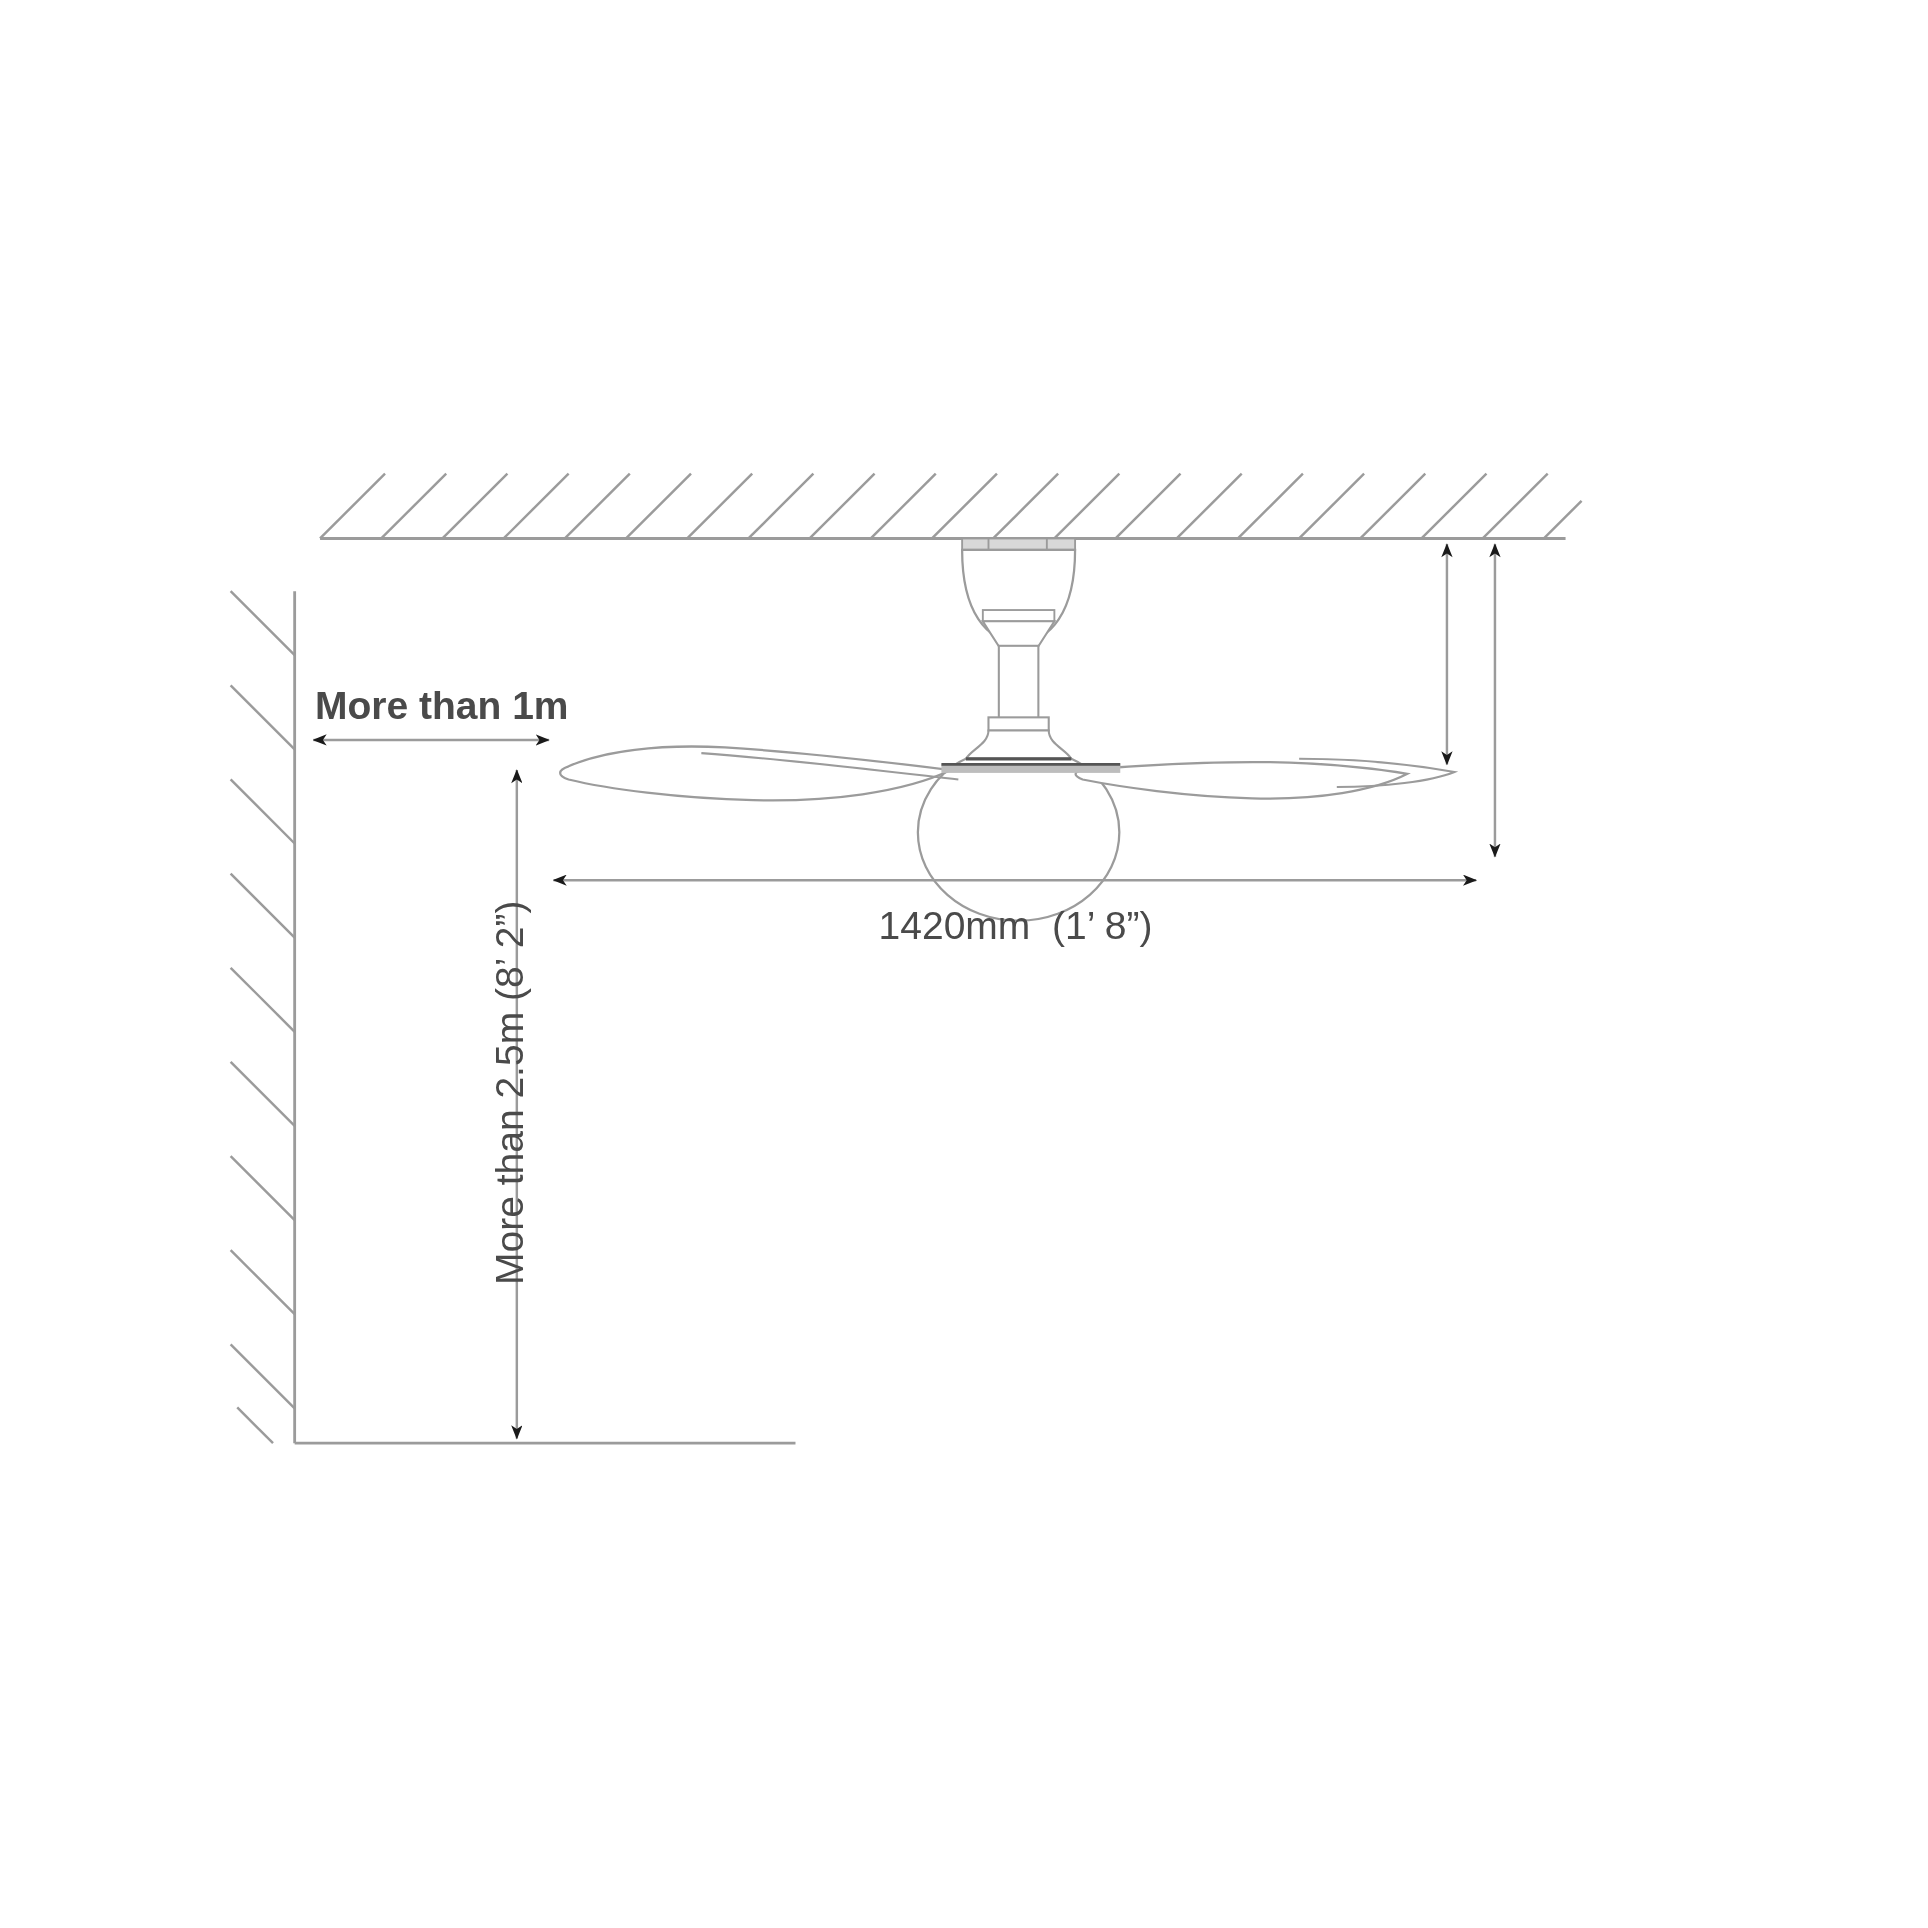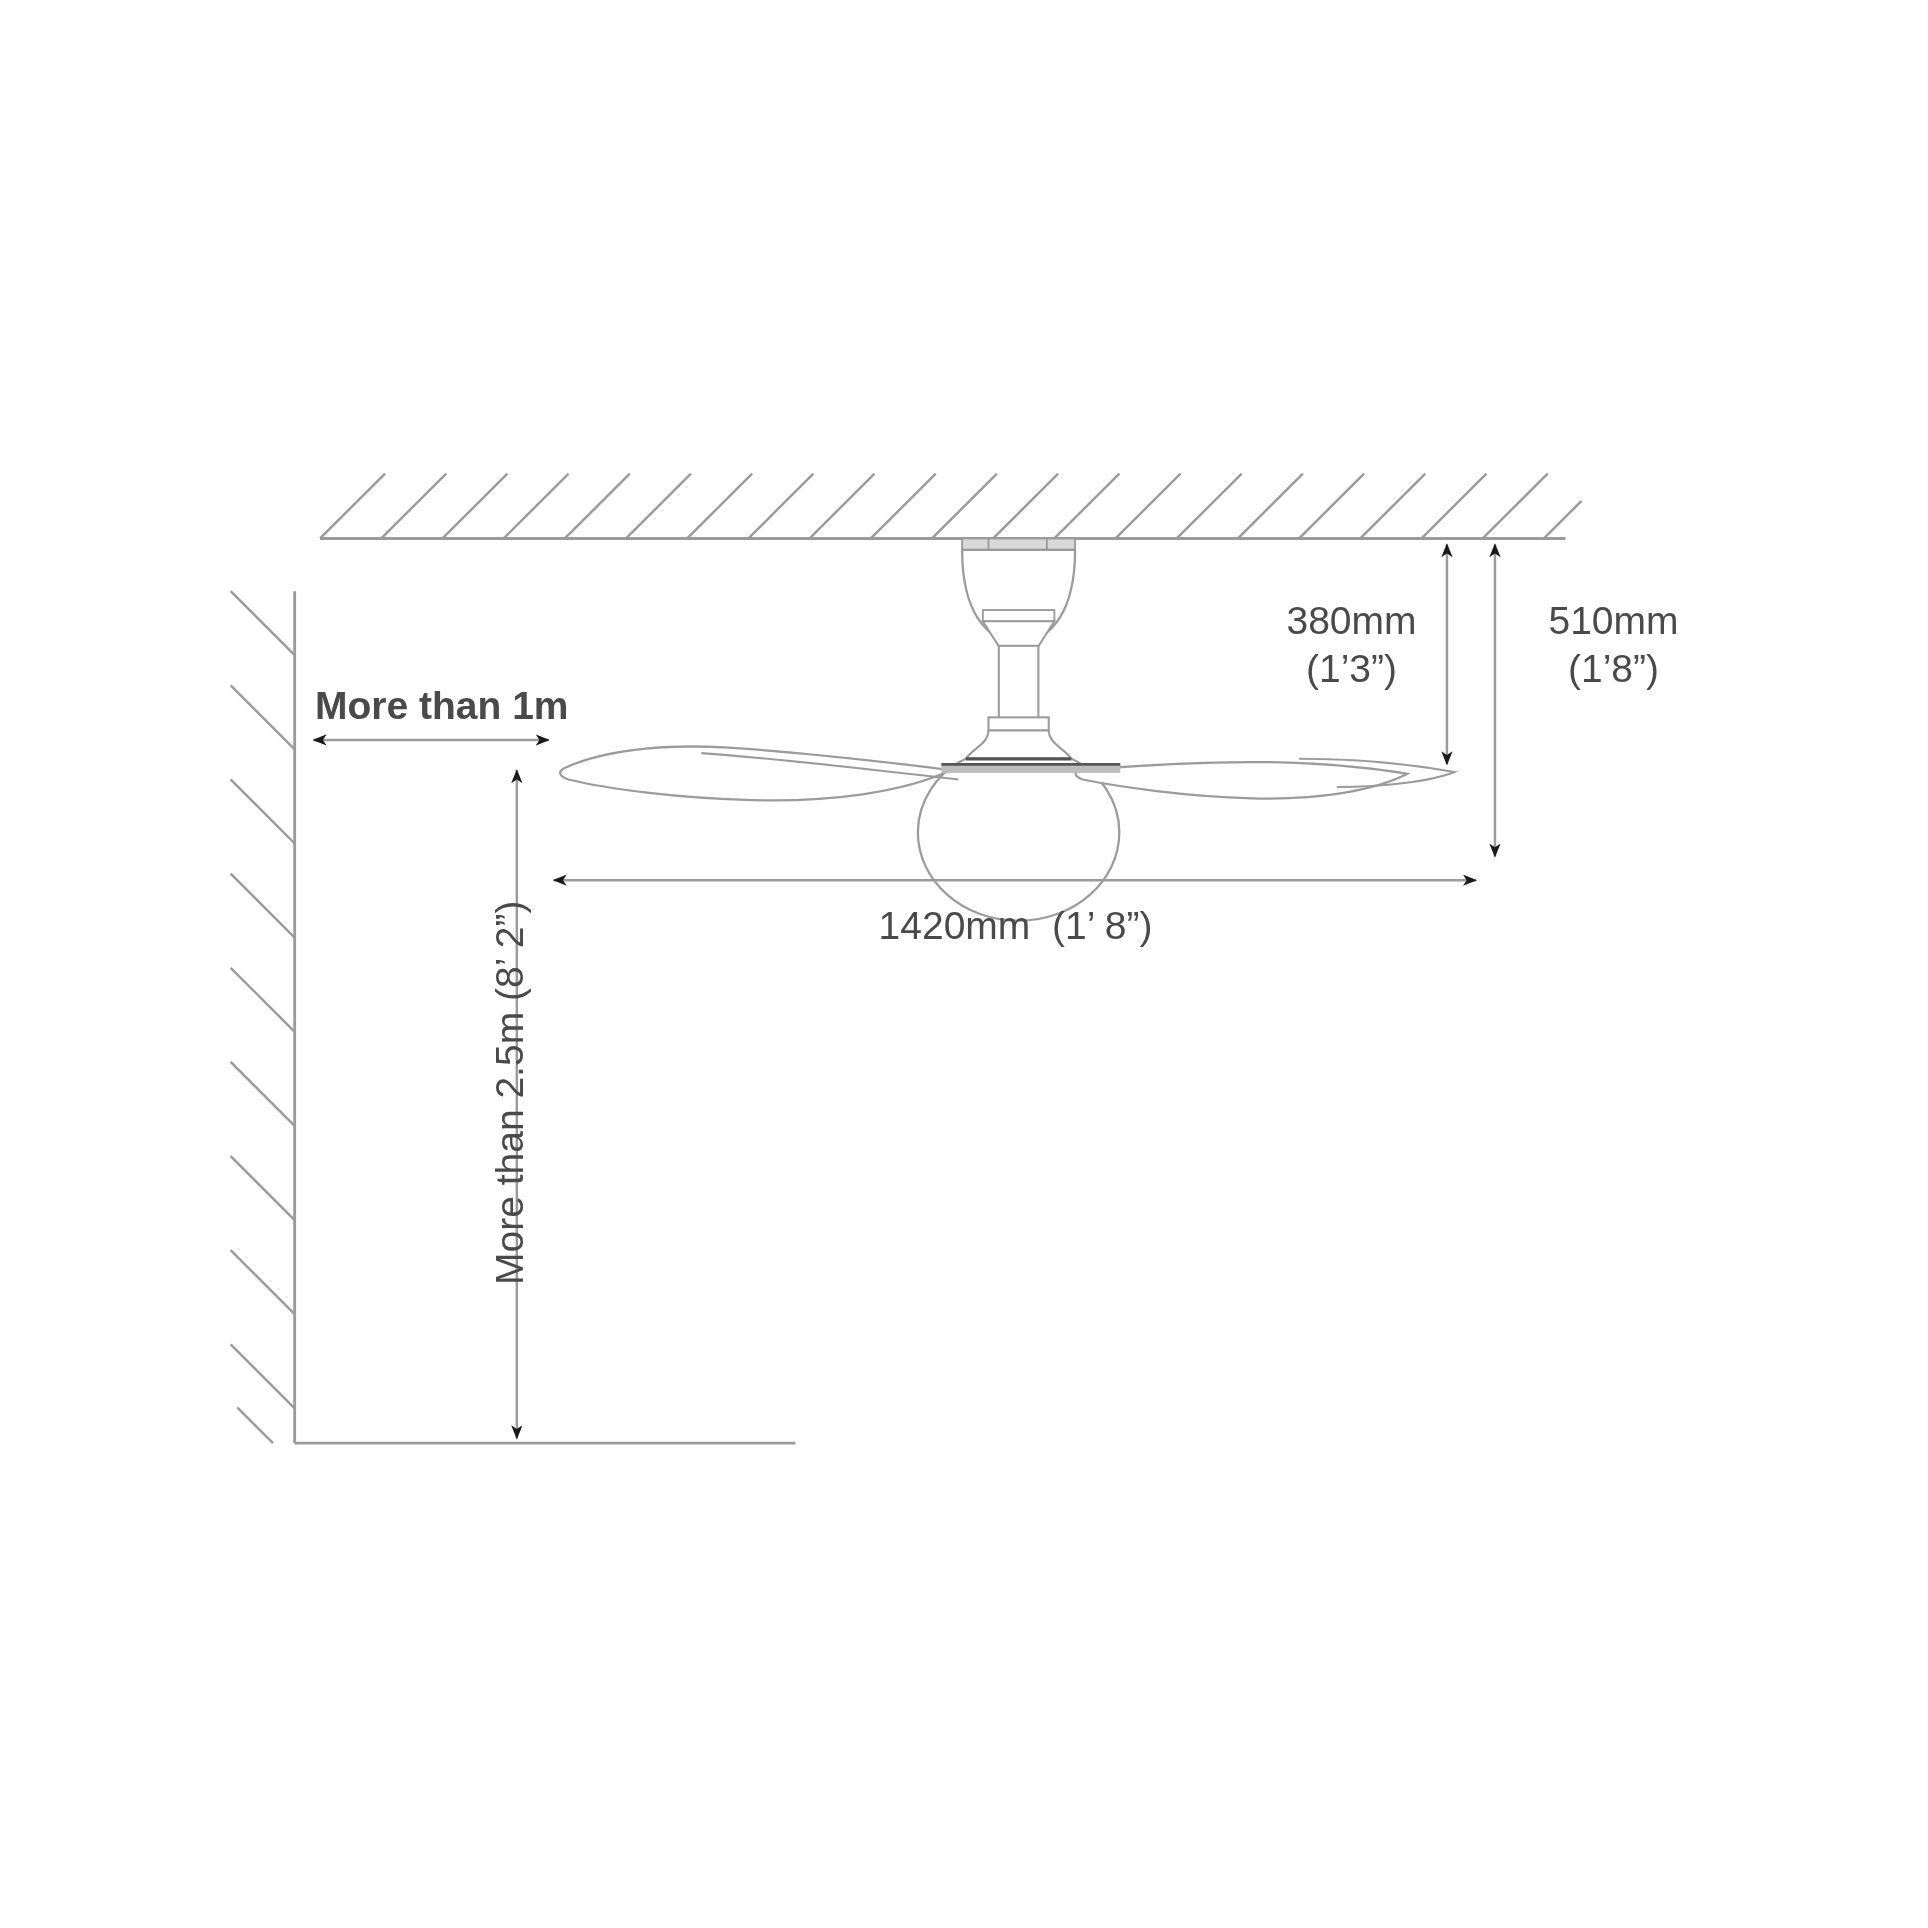--- a/index.html
+++ b/index.html
@@ -171,25 +171,21 @@
     <g>
       <line x1="333" y1="786" x2="583" y2="786" stroke="#9b9b9b" stroke-width="2.6" marker-start="url(#arrowStart)" marker-end="url(#arrowEnd)"></line>
     </g>
 
     <g>
       <line x1="549" y1="818" x2="549" y2="1528" stroke="#9b9b9b" stroke-width="2.6" marker-start="url(#arrowStart)" marker-end="url(#arrowEnd)"></line>
     </g>
 
   </svg>
 
-  <div class="dim-label center" id="label-380" style="left:1262px; top:597px; width:179px;">380mm
-(1’3”)</div>
 
-  <div class="dim-label center" id="label-510" style="left:1524px; top:597px; width:179px;">510mm
-(1’8”)</div>
 
   <div class="dim-label center" id="label-span" style="left:780px; top:902px; width:471px;">1420mm  (1’ 8”)</div>
 
   <div class="dim-label" id="label-wall" style="left:315px; top:682px;font-weight:bold;">More than 1m</div>
 
   <div class="dim-label" id="label-height" style="left:486px; top:1285px;">More than 2.5m (8’ 2”)</div>
 
 </div>
 
 

